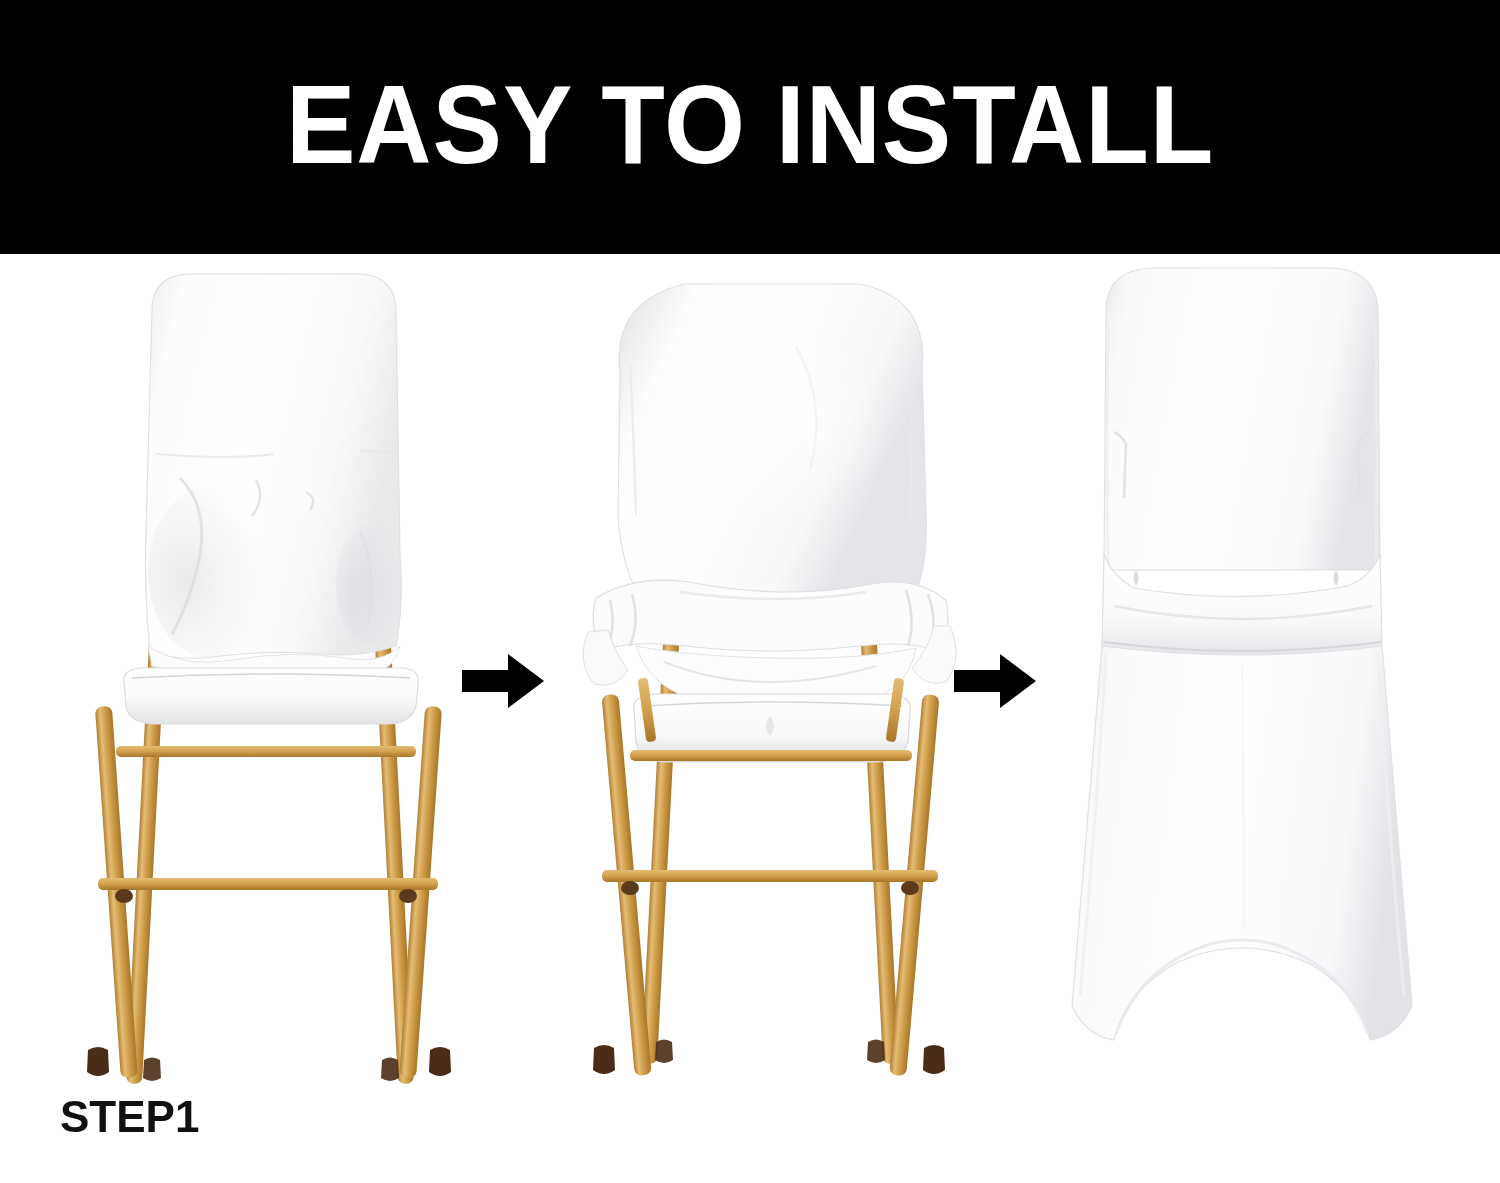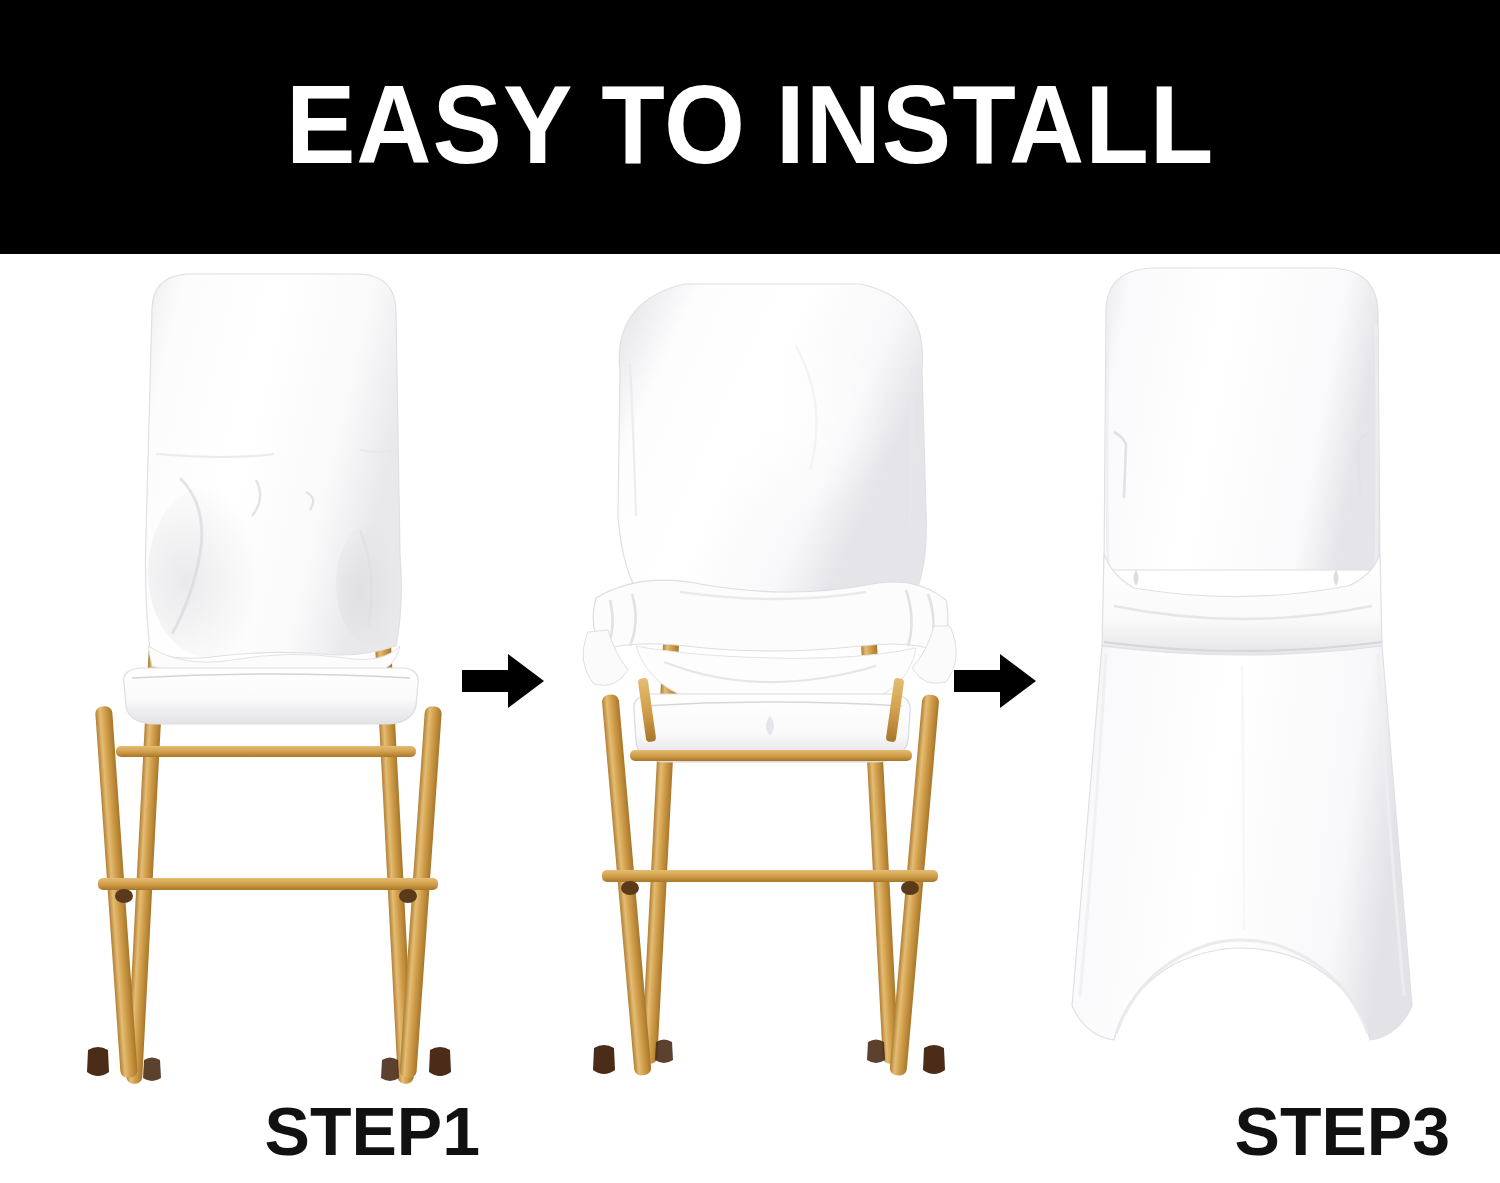--- a/index.html
+++ b/index.html
@@ -68,24 +68,24 @@
     top: 0;
     width: 420px;
     height: 830px;
   }
 
   .step-label {
     position: absolute;
     left: 0;
     top: 838px;
     width: 420px;
-    text-align: right;
+    text-align: left;
     font-family: "Liberation Sans", sans-serif;
     font-weight: bold;
-    font-size: 68px;
+    font-size: 44px;
     color: #111111;
     letter-spacing: 0px;
   }
 
   
   .arrow {
     position: absolute;
     top: 398px;
     width: 82px;
     height: 58px;
@@ -368,17 +368,16 @@
                      Q56,782 42,752 Z" fill="url(#coverSkirt3)" stroke="#E0E0E4" stroke-width="1.2"></path>
 
             <path d="M86,780 Q110,712 180,690 Q212,682 244,690 Q314,712 338,780" stroke="#E9E9ED" stroke-width="3" fill="none" opacity="0.9"></path>
 
             <path d="M76,400 Q66,566 50,742" stroke="#EEEEF1" stroke-width="3" fill="none" opacity="0.85"></path>
             <path d="M348,400 Q358,566 374,742" stroke="#EEEEF1" stroke-width="3" fill="none" opacity="0.85"></path>
             <path d="M212,412 Q214,560 214,676" stroke="#F4F4F6" stroke-width="2.4" fill="none" opacity="0.7"></path>
           </g>
         </svg>
       </div>
-      <div class="step-label">STEP3</div>
     </div>
 
   </div>
 </div>
 
 </body></html>

